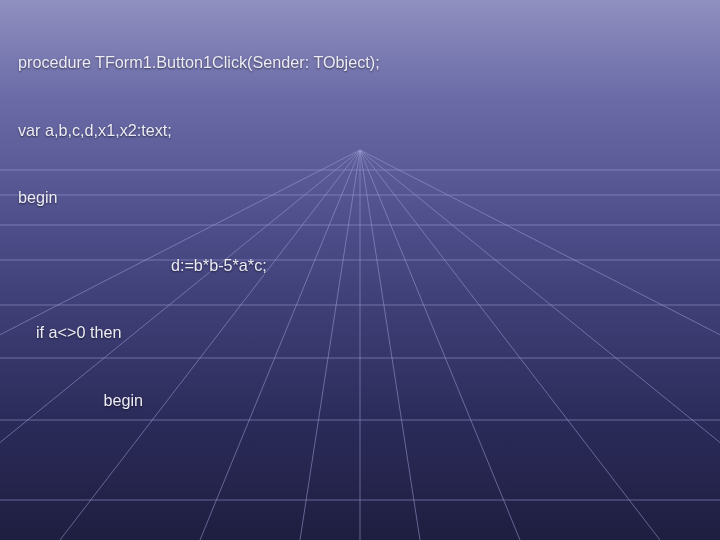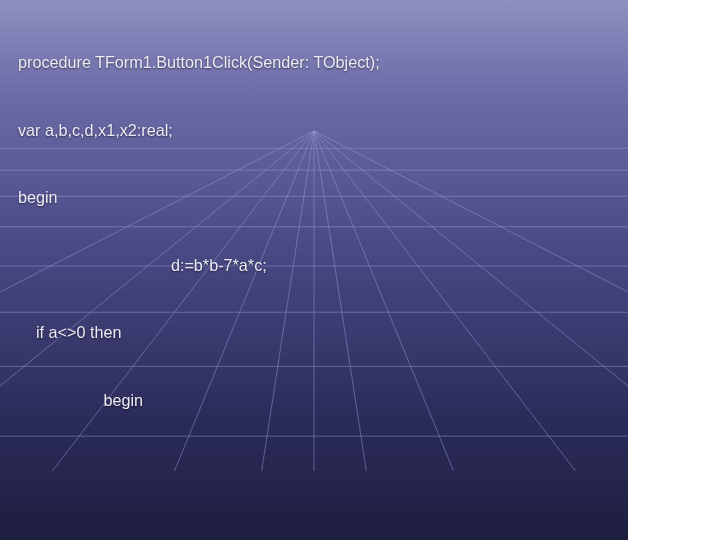--- a/index.html
+++ b/index.html
@@ -1,16 +1,16 @@
 <!DOCTYPE html>
 <html><head>
 <meta charset="utf-8">
 <style>
   html,body{margin:0;padding:0;width:720px;height:540px;overflow:hidden;font-family:Arial,Helvetica,sans-serif}
-  .stage{position:relative;width:628px;height:540px;background:linear-gradient(to bottom,#8f8fc0 0%,#6b6ba8 18%,#4a4a86 45%,#2b2b5a 78%,#1e1e40 100%)}
+  .stage{position:relative;width:720px;height:540px;background:linear-gradient(to bottom,#8f8fc0 0%,#6b6ba8 18%,#4a4a86 45%,#2b2b5a 78%,#1e1e40 100%)}
   .grid{position:absolute;inset:0}
   .grid line{stroke:#9c9cd4;stroke-width:1;opacity:.55}
   .code{position:absolute;left:18px;top:6px;right:10px;color:#ececf6;font-size:16.2px;line-height:22.5px;white-space:pre;text-shadow:0 1px 2px rgba(0,0,0,.55);font-weight:400}
 </style>
 </head>
 <body>
 
 <div class="stage">
   <svg class="grid" viewBox="0 0 720 540" preserveAspectRatio="none">
     <line x1="-60" y1="170" x2="780" y2="170"></line>
@@ -29,23 +29,23 @@
     <line x1="360" y1="150" x2="300" y2="540"></line>
     <line x1="360" y1="150" x2="420" y2="540"></line>
     <line x1="360" y1="150" x2="520" y2="540"></line>
     <line x1="360" y1="150" x2="660" y2="540"></line>
     <line x1="360" y1="150" x2="840" y2="540"></line>
     <line x1="360" y1="150" x2="1120" y2="540"></line>
   </svg>
 
   <div class="code">
     <div>procedure TForm1.Button1Click(Sender: TObject);</div>
-    <div>var a,b,c,d,x1,x2:real;</div>
+    <div>var a,b,c,d,x1,x2:text;</div>
     <div>begin</div>
-    <div>                                  d:=b*b-7*a*c;</div>
+    <div>                                  d:=b*b-5*a*c;</div>
     <div>    if a&lt;&gt;0 then</div>
     <div>                   begin</div>
     
     
     
     
     
     
     
     

